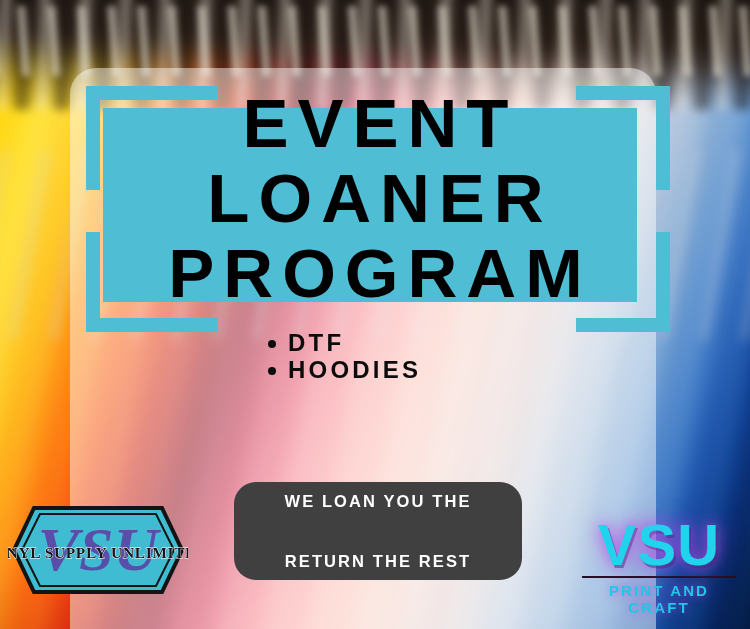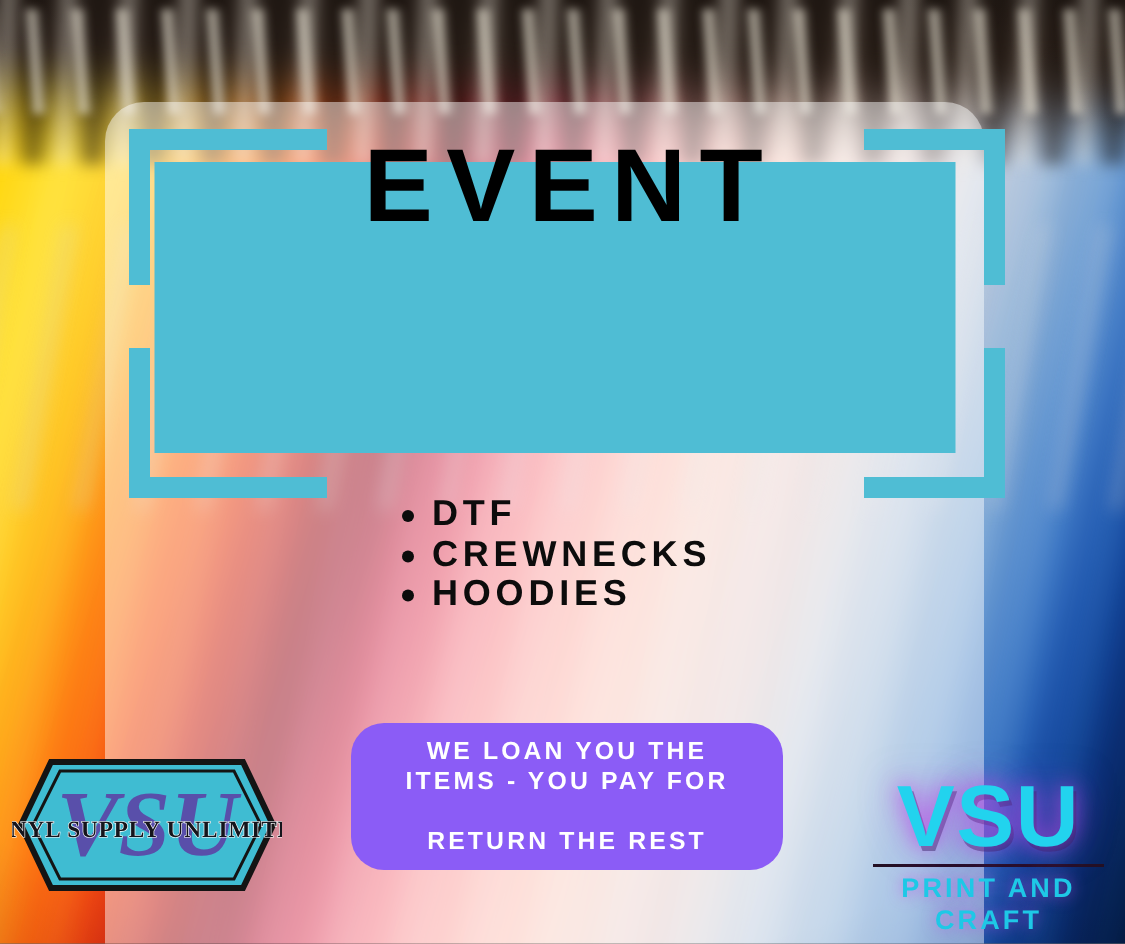--- a/index.html
+++ b/index.html
@@ -110,21 +110,21 @@
   }
   .bullets li{position:relative;padding-left:26px;white-space:nowrap;}
   .bullets li::before{
     content:"";position:absolute;left:6px;top:10px;
     width:8px;height:8px;border-radius:50%;background:#0c0c0c;
   }
 
   
   .callout{
     position:absolute;left:234px;top:482px;width:288px;height:98px;
-    background:#8b5cf6;border-radius:22px;
+    background:#404040;border-radius:22px;
     display:flex;align-items:center;justify-content:center;
   }
   .callout p{
     margin:0;text-align:center;color:#fff;
     font-weight:700;font-size:16.5px;line-height:20px;letter-spacing:2.1px;
   }
 
   
   .badge{position:absolute;left:8px;top:500px;width:180px;height:100px;}
   .badge svg{display:block;}
@@ -134,21 +134,21 @@
   .vsu-mark{
     font-weight:700;font-size:58px;line-height:58px;letter-spacing:1px;
     color:#22d3ee;
     text-shadow:
       0 0 14px rgba(190,70,230,.85),
       0 0 26px rgba(160,60,220,.55),
       2px 3px 0 rgba(20,20,60,.45);
   }
   .vsu-rule{height:2px;background:#241024;margin:2px 6px 4px 6px;}
   .vsu-sub{
-    font-weight:700;font-size:18px;letter-spacing:2.1px;color:#1ec8e6;
+    font-weight:700;font-size:15px;letter-spacing:2.1px;color:#1ec8e6;
     text-shadow:0 0 10px rgba(190,70,230,.7);
   }
 </style>
 </head>
 <body>
 
 <div id="stage">
 
   <div class="bg">
     <div class="bg-base"></div>
@@ -163,32 +163,33 @@
 
   <div class="band"></div>
 
   <div class="bracket bk-tl"></div>
   <div class="bracket bk-tr"></div>
   <div class="bracket bk-bl"></div>
   <div class="bracket bk-br"></div>
 
   <div class="title">
     <div>EVENT</div>
+    <div>LOANER</div>
+    <div>PROGRAM</div>
   </div>
 
   <ul class="bullets">
     <li>DTF</li>
-    <li>CREWNECKS</li>
     <li>HOODIES</li>
   </ul>
 
   <div class="callout">
     <p>
       <span>WE LOAN YOU THE</span><br>
-      <span>ITEMS - YOU PAY FOR</span><br>
+      <br>
       <br>
       <span>RETURN THE REST</span>
     </p>
   </div>
 
   <div class="badge">
     <svg viewBox="0 0 180 100" width="180" height="100" aria-hidden="true">
       <polygon points="26,8 154,8 174,50 154,92 26,92 6,50" fill="#3fbcd2" stroke="#141414" stroke-width="4"></polygon>
       <polygon points="32,14 148,14 166,50 148,86 32,86 14,50" fill="none" stroke="#141414" stroke-width="2"></polygon>
       <text x="90" y="70" text-anchor="middle" font-family="'Liberation Serif',serif" font-style="italic" font-weight="700" font-size="62" fill="#5b4aa8" opacity="0.95">VSU</text>

